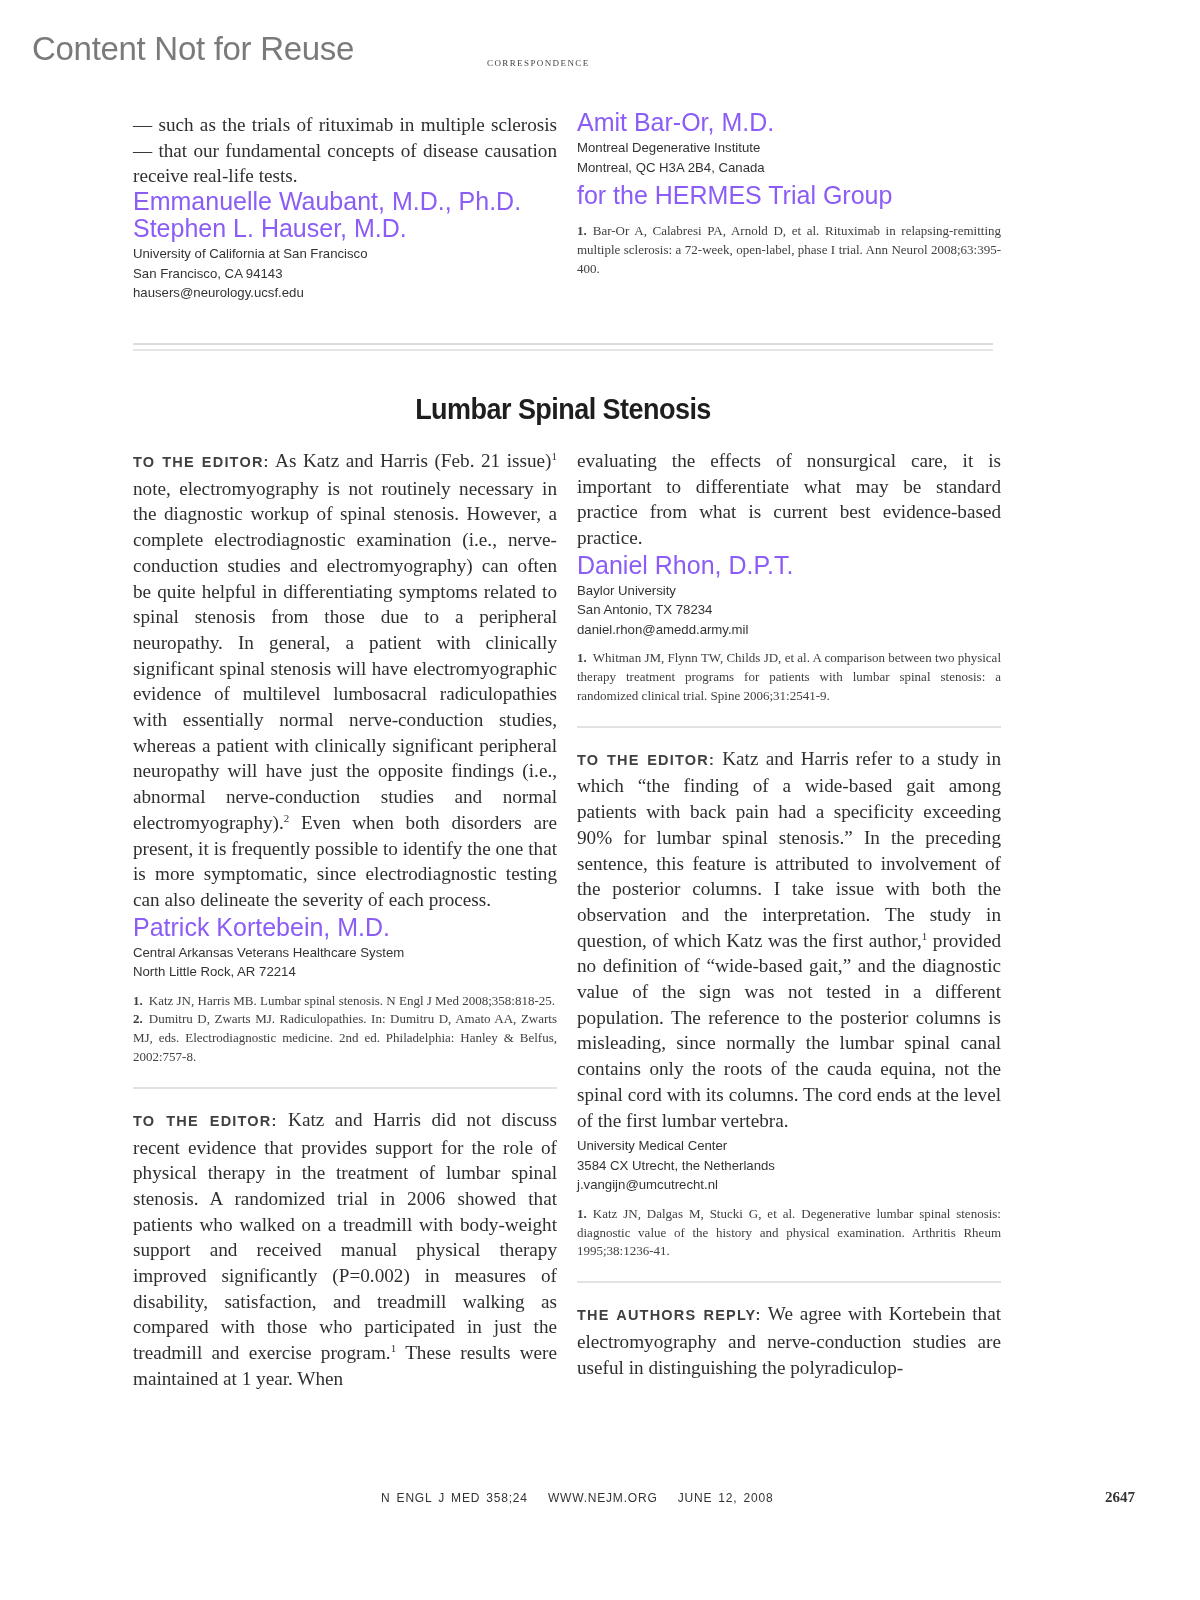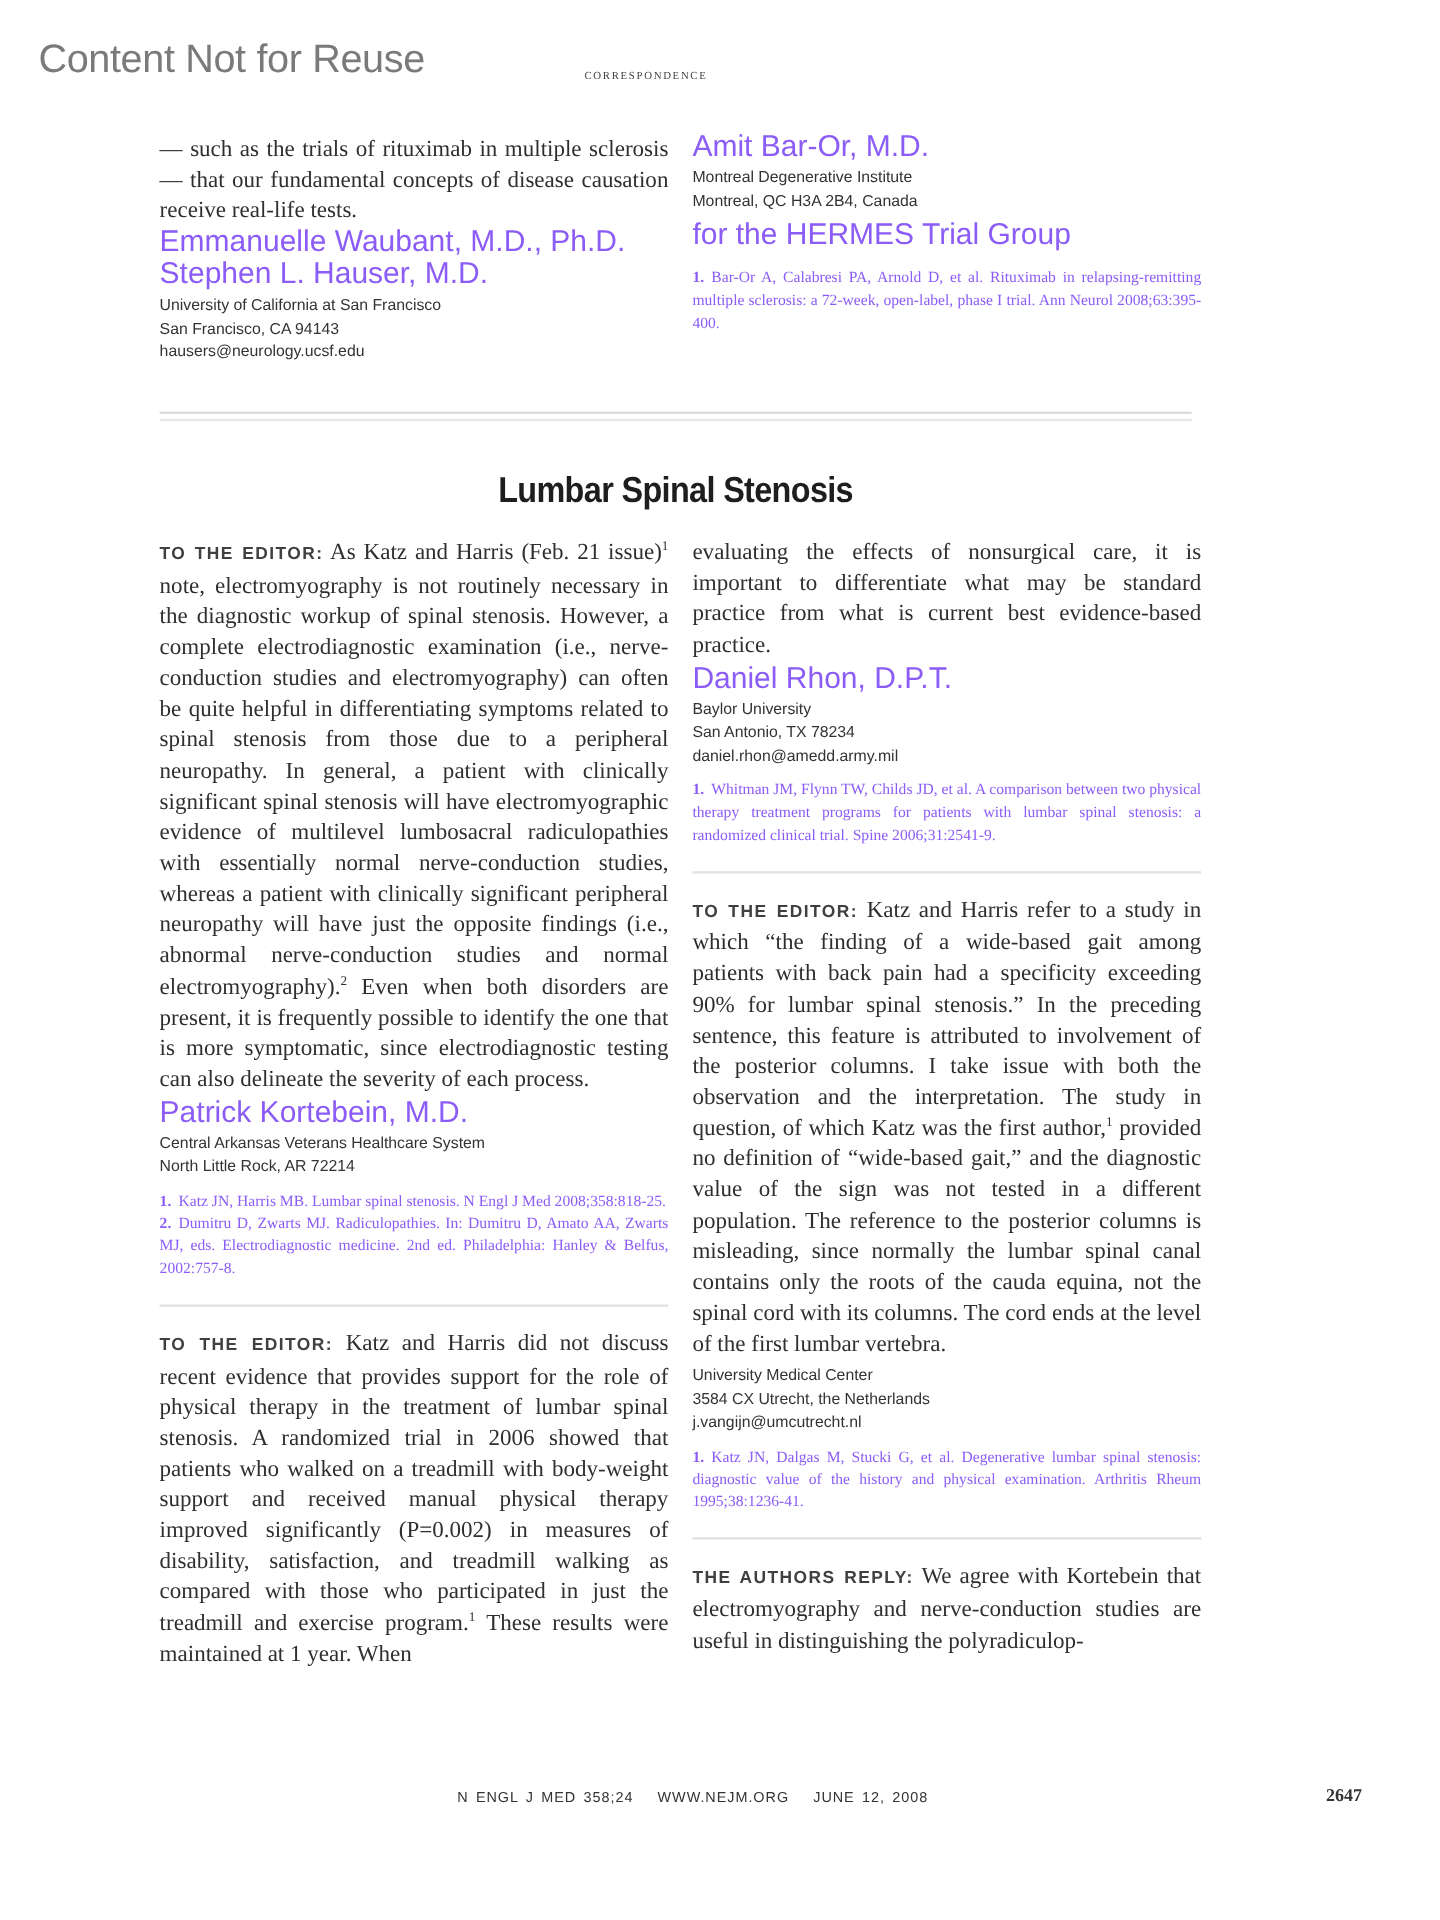--- a/index.html
+++ b/index.html
@@ -9,21 +9,21 @@
   .col { position: absolute; width: 424px; }
   .col-left-top { left: 133px; top: 112px; }
   .col-right-top { left: 577px; top: 112px; }
   .col-left { left: 133px; top: 448px; }
   .col-right { left: 577px; top: 448px; }
   .body-text { font-family: "Liberation Serif", serif; font-size: 19.2px; line-height: 25.7px; text-align: justify; hyphens: manual; color: #2f2f2f; margin: 0; }
   .kicker { font-family: "Liberation Sans", sans-serif; font-weight: bold; color: #404040; font-size: 14.5px; letter-spacing: 1.2px; text-transform: uppercase; }
   .author { font-family: "Liberation Sans", sans-serif; font-size: 25px; color: #8b5cf6; line-height: 25px; margin: 2px 0 0 0; }
   .affil { font-family: "Liberation Sans", sans-serif; font-size: 13.2px; color: #333; line-height: 19.5px; margin: 3px 0 0 0; }
   .affil div { white-space: nowrap; }
-  .refs { margin-top: 10px; font-family: "Liberation Serif", serif; font-size: 13px; line-height: 18.8px; color: #8b5cf6; text-align: justify; }
+  .refs { margin-top: 10px; font-family: "Liberation Serif", serif; font-size: 13px; line-height: 18.8px; color: #404040; text-align: justify; }
   .refs .ref { margin: 0; }
   .refs .num { font-weight: bold; margin-right: 6px; }
   .divider { height: 0; border-top: 2px solid #e2e2e2; margin: 20px 0 18px 0; }
   .double-rule { position: absolute; left: 133px; top: 343px; width: 860px; }
   .double-rule .r1 { border-top: 2px solid #dcdcdc; }
   .double-rule .r2 { border-top: 2px solid #e6e6e6; margin-top: 4px; }
   .article-title { position: absolute; left: 0; width: 1126px; top: 372px; text-align: center; font-family: "Liberation Sans", sans-serif; font-weight: bold; font-size: 30px; color: #1e1e1e; letter-spacing: -0.6px; transform: scaleX(0.9); }
   .footer { position: absolute; left: 381px; top: 1491px; font-family: "Liberation Sans", sans-serif; font-size: 12px; letter-spacing: 0.8px; color: #333; text-transform: uppercase; word-spacing: 2px; }
   .footer span { margin-right: 14px; }
   .page-number { position: absolute; left: 1105px; top: 1489px; font-family: Liberation Serif, serif; font-weight: bold; font-size: 15px; color: #333; }

